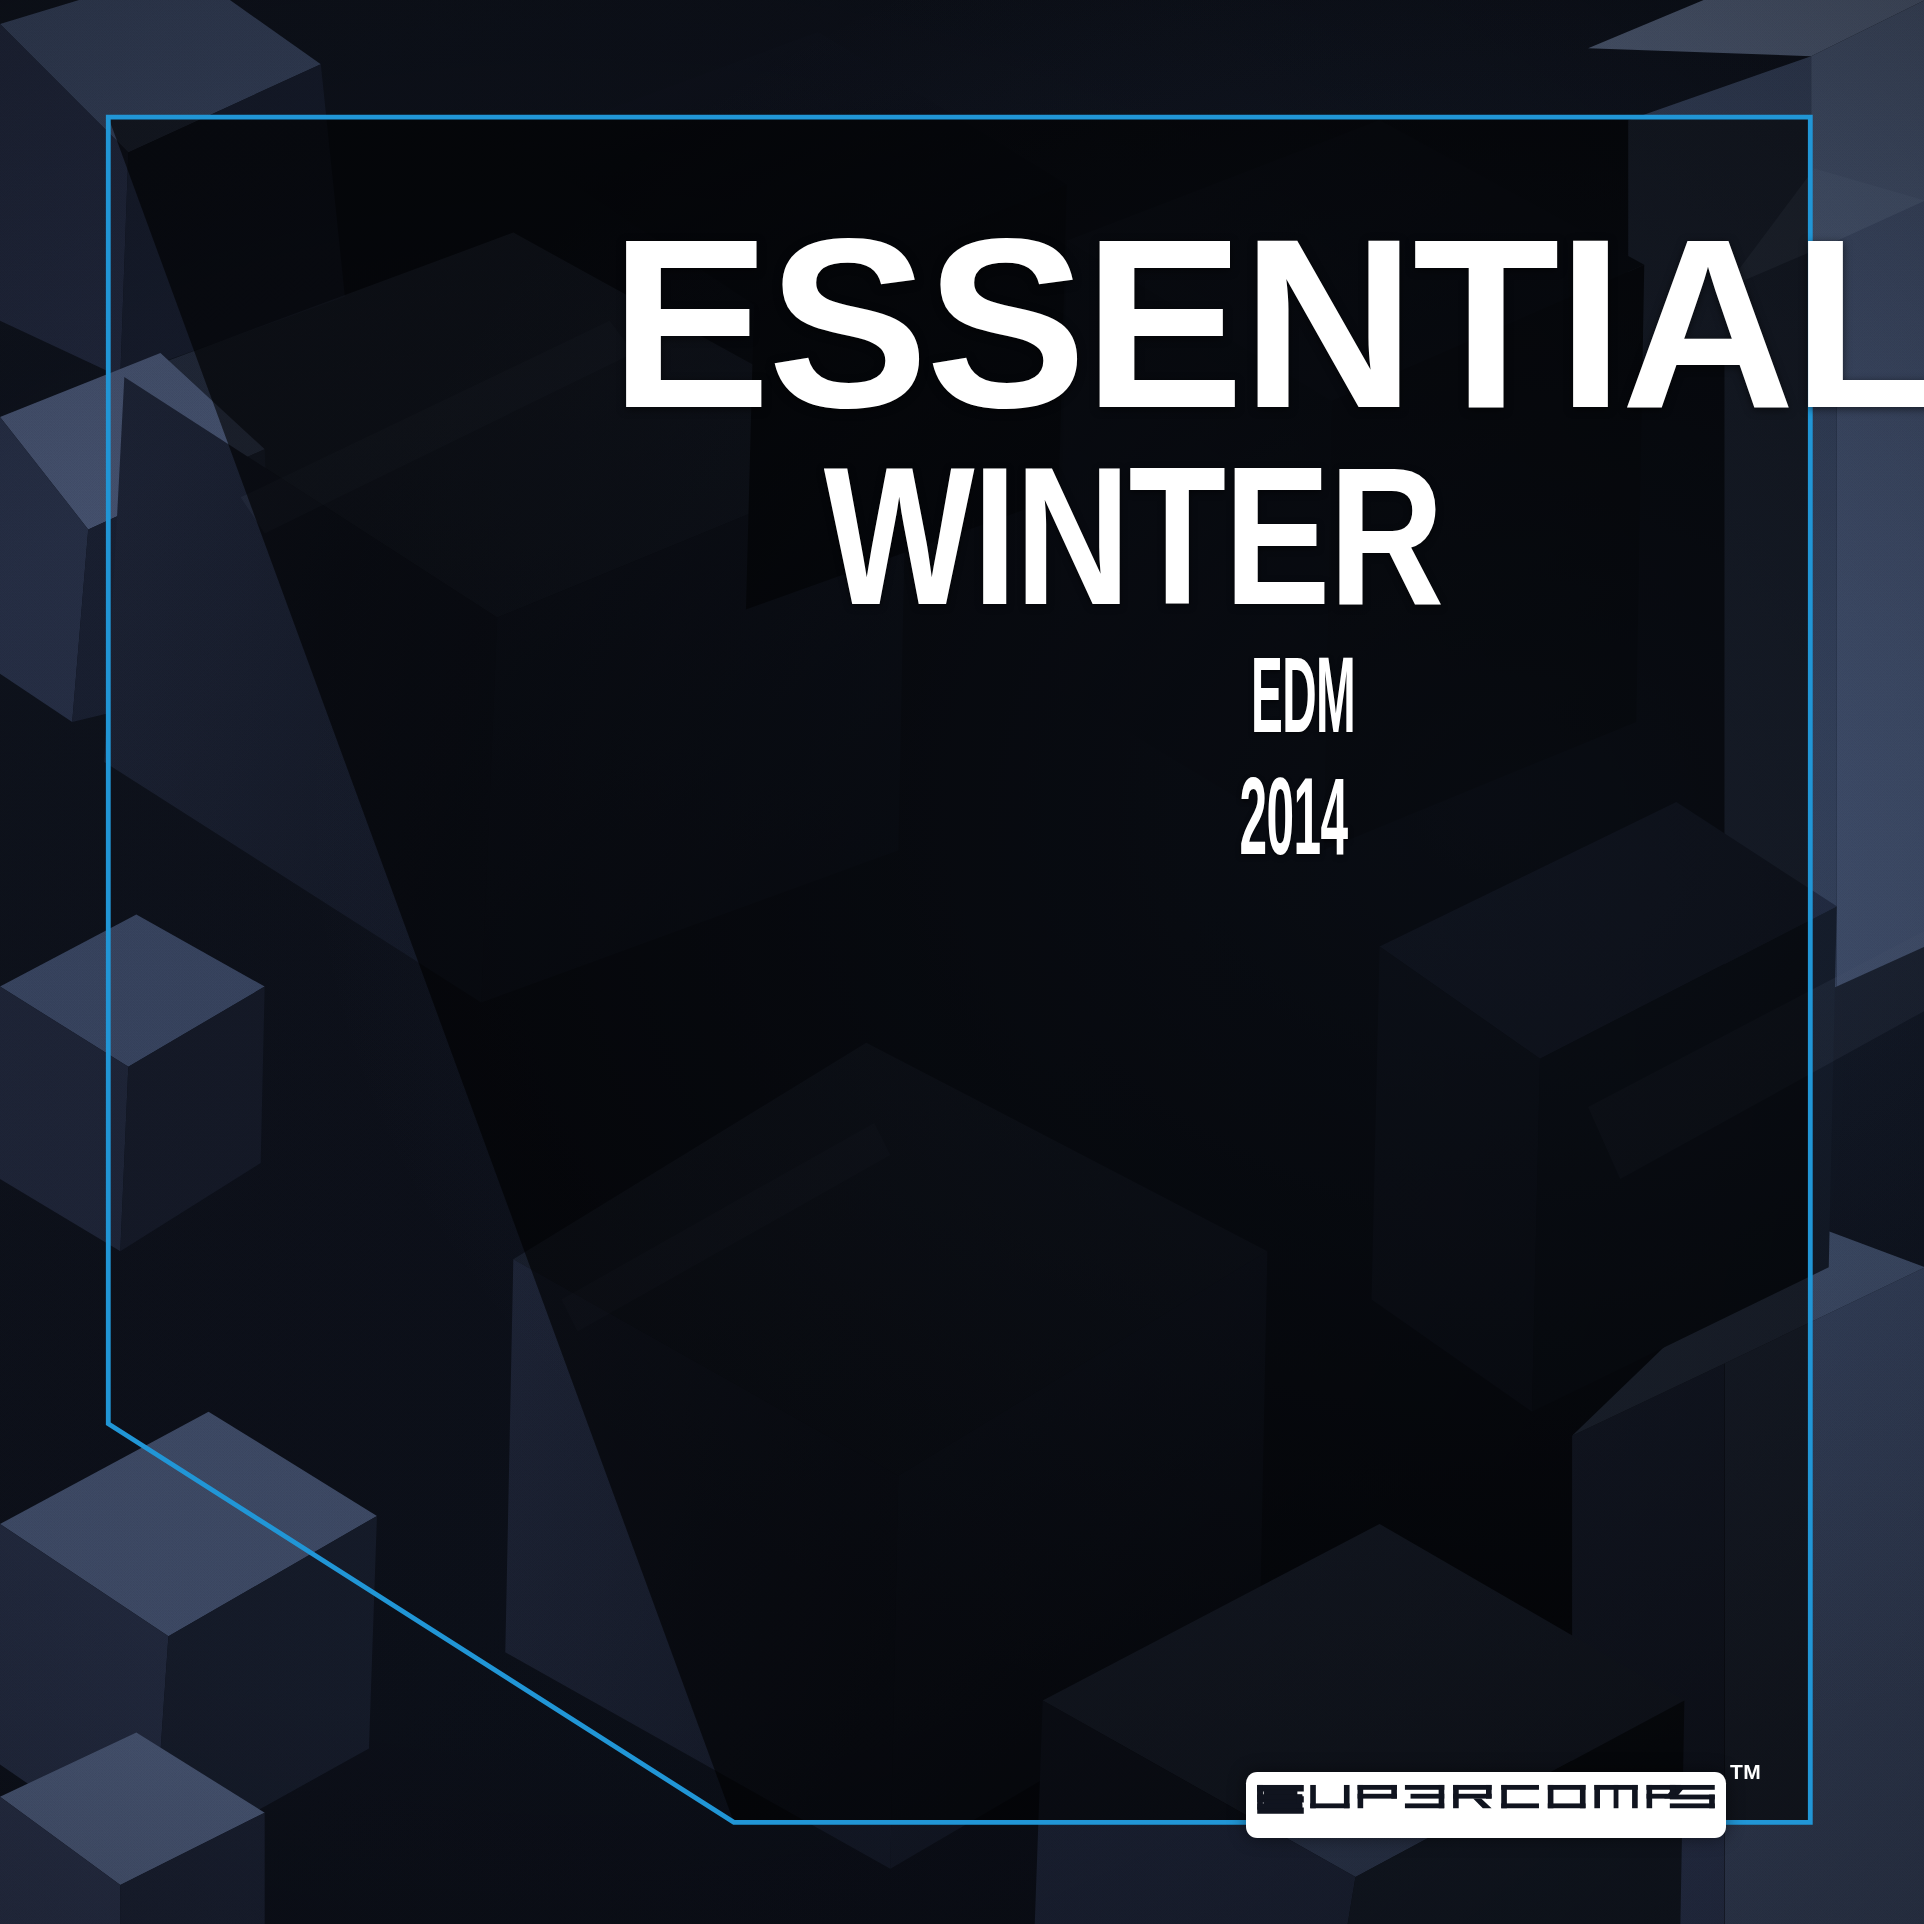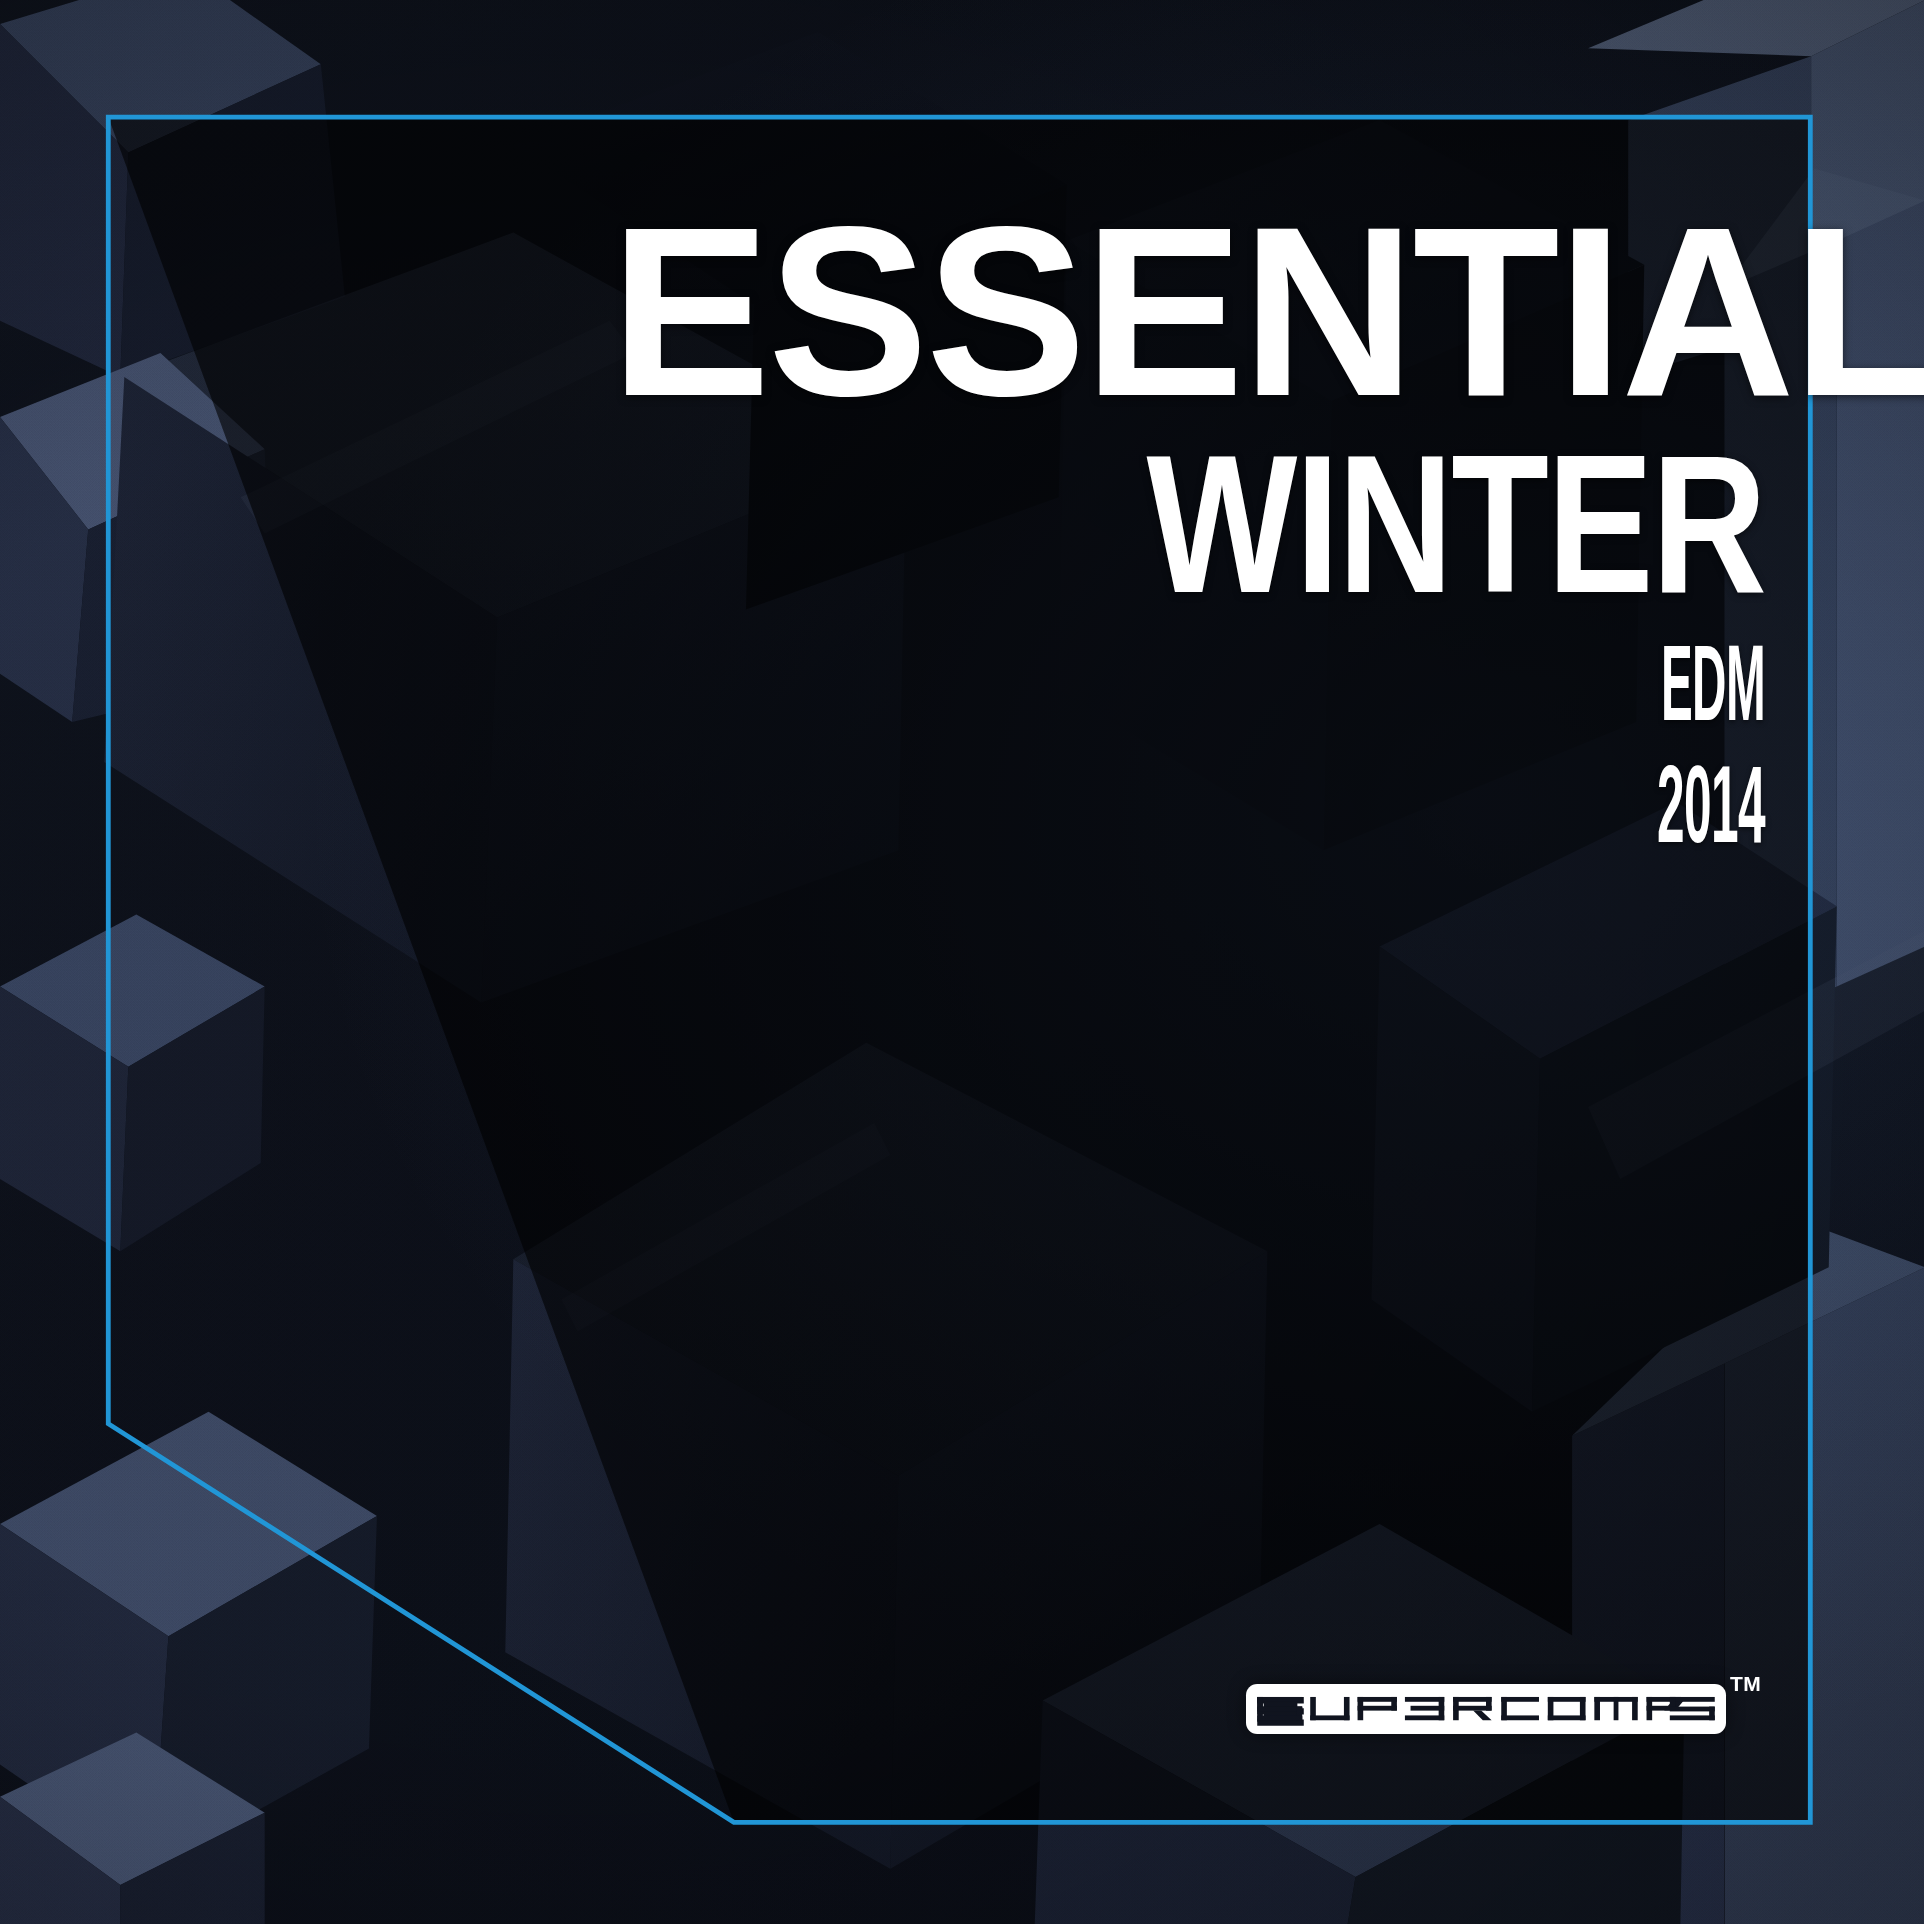--- a/index.html
+++ b/index.html
@@ -39,23 +39,22 @@
       radial-gradient(130% 110% at 30% 55%, rgba(0,0,0,.30) 32%, rgba(0,0,0,.72) 100%);
   }
 
   
   .frame-wrap{position:absolute;inset:0;pointer-events:none;}
   .frame-wrap svg{position:absolute;inset:0;width:1925px;height:1925px;display:block;}
 
   
   .titles{
     position:absolute;
-    left:610px; top:216px;
+    left:610px; top:228px;
     width:1155px;
-    text-align:right;
     pointer-events:none;
   }
   .tline{
     display:block;
     color:#ffffff;
     font-weight:700;
     line-height:.80;
     letter-spacing:-0.012em;
     white-space:nowrap;
     text-shadow:0 1.6px 8px rgba(0,0,0,.55);
@@ -63,22 +62,22 @@
   }
   
   .l1{font-size:241px; transform:scaleX(.985); margin-bottom:38px;}
   .l2{font-size:241px; transform:scaleX(.98);  margin-bottom:37px;}
   .l3{font-size:241px; transform:scaleX(.99);  margin-bottom:35px;}
   .l4{font-size:241px; transform:scaleX(.99);}
 
   
   .logo{
     position:absolute;
-    left:1246px; top:1684px;
-    width:480px; height:50px;
+    left:1246px; top:1772px;
+    width:480px; height:66px;
   }
   .logo-pill{
     position:absolute;inset:0;
     background:#ffffff;
     border-radius:11.2px;
     box-shadow:0 0 17.6px rgba(0,0,0,.45);
   }
   .logo svg{position:absolute;left:0;top:0;display:block;}
   .logo-tm{
     position:absolute;

